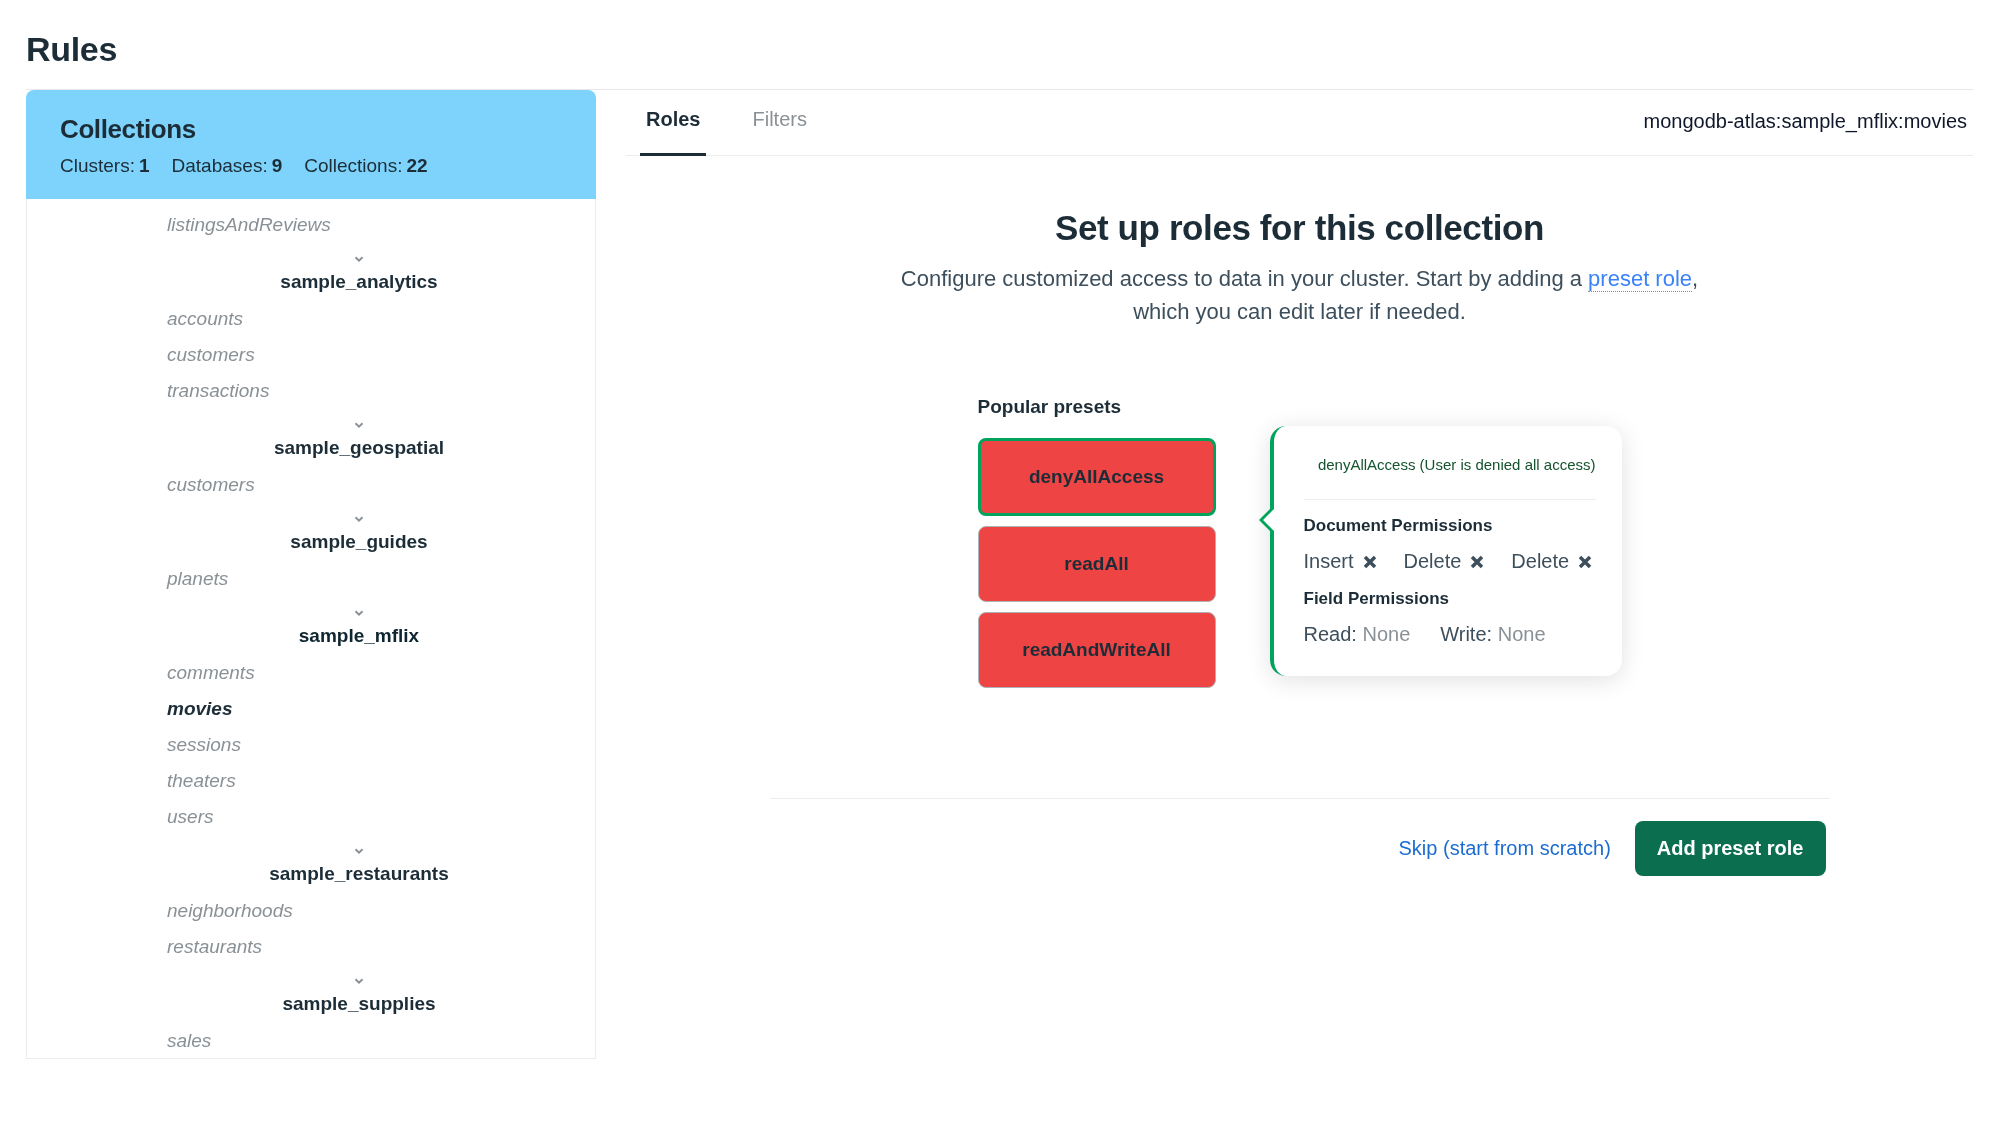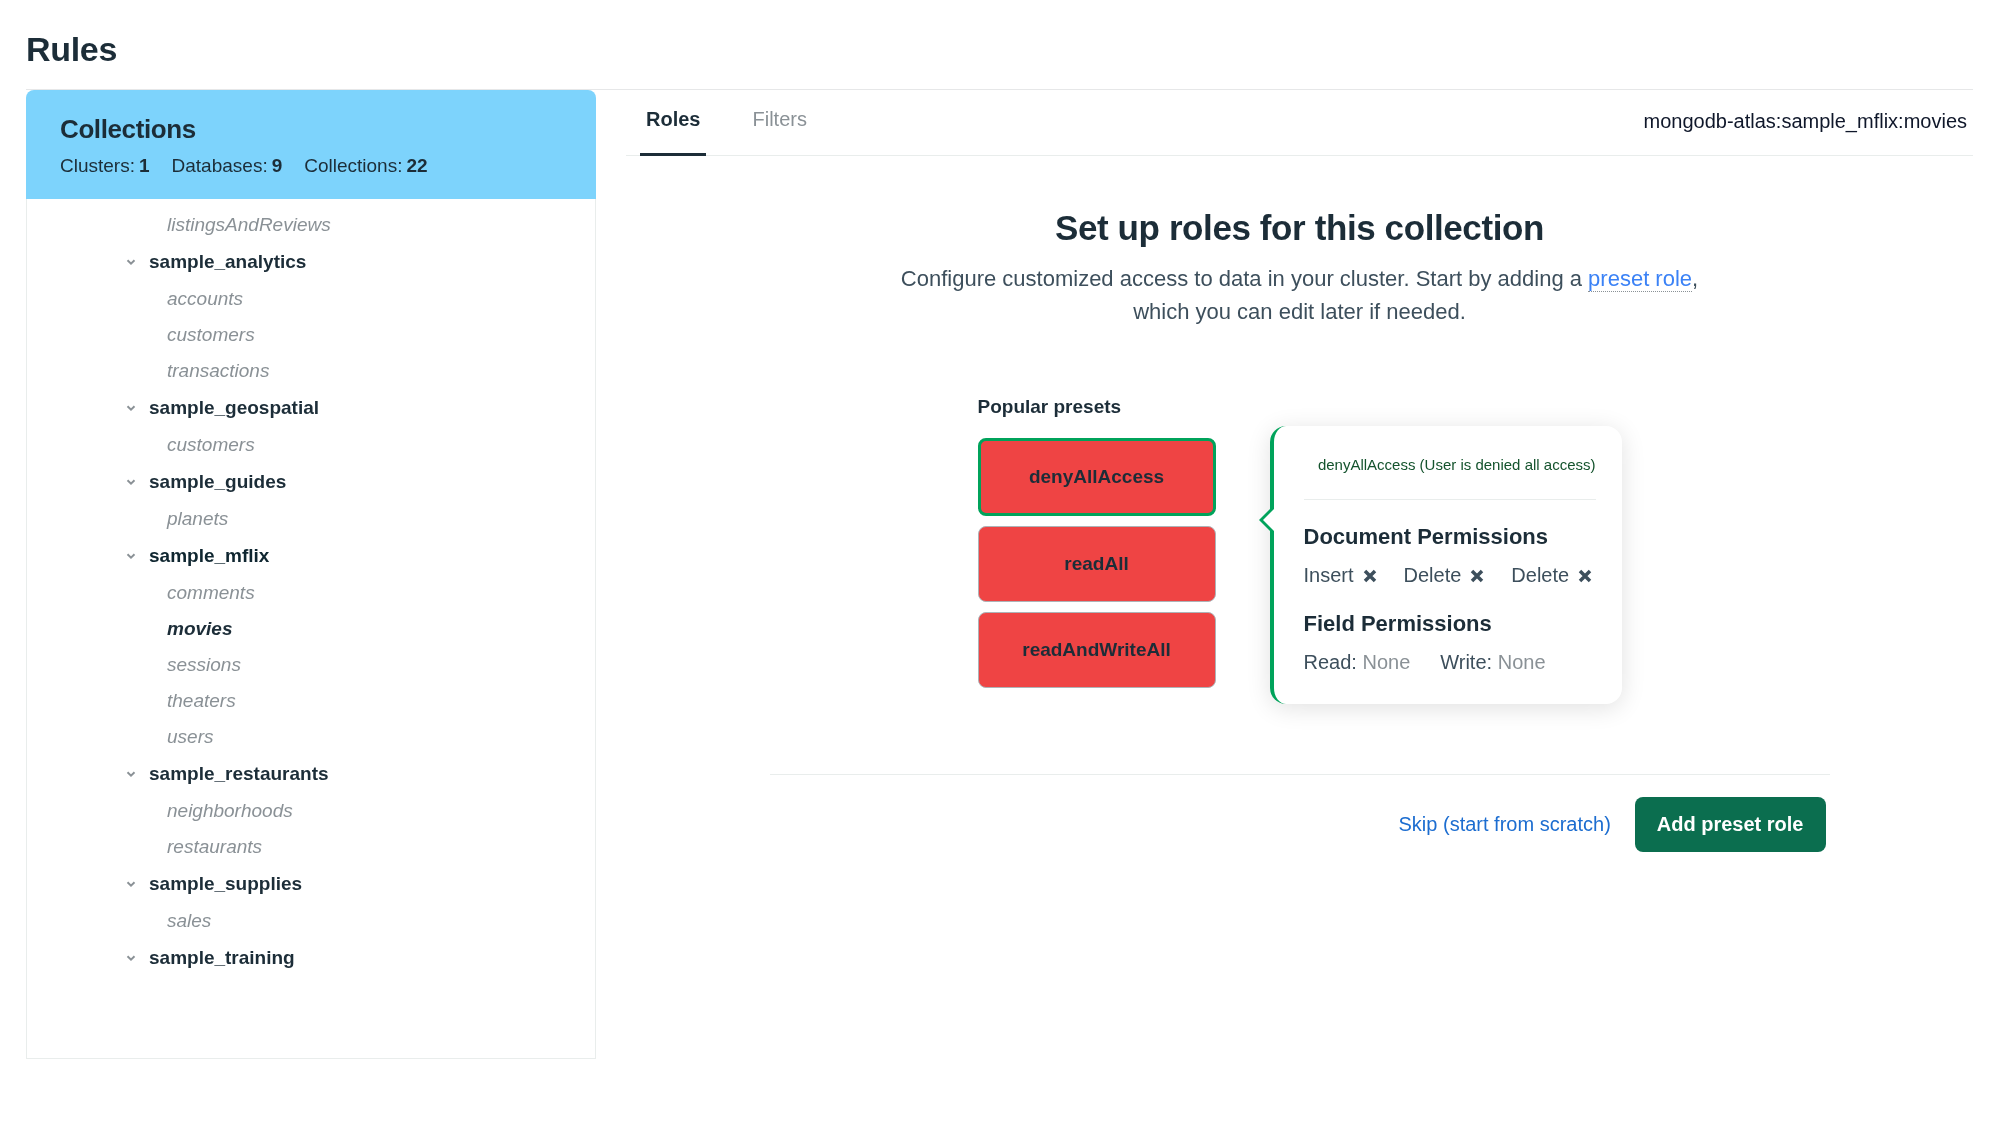--- a/index.html
+++ b/index.html
@@ -8,21 +8,21 @@
 .divider-top { border-top:1px solid #e6e7e8; margin:0 26px 0 26px; }
 .layout { display:flex; align-items:flex-start; margin:0 26px; }
 
 .sidebar-wrap { width:570px; flex-shrink:0; }
 .sidebar-head { background:#7dd3fc; border-radius:8px 8px 0 0; padding:24px 34px 22px; }
 .sidebar-title { font-size:26px; font-weight:700; margin-bottom:10px; color:#1c2d38; letter-spacing:-0.4px; }
 .sidebar-stats { display:flex; gap:22px; font-size:19px; color:#1c2d38; }
 .sidebar-stats .stat-val { font-weight:700; margin-left:4px; }
 .sidebar-body { background:#fff; border:1px solid #e9edec; border-top:none; height:860px; overflow:hidden; padding-top:8px; padding-bottom:8px; }
 
-.db-row { display:flex; align-items:center; gap:10px; padding:8px 0 8px 96px; cursor:pointer; font-size:19px; color:#1c2d38; font-weight:600; }
+.db-row { display:flex; align-items:center; gap:4px; padding:8px 0 8px 96px; cursor:pointer; font-size:19px; color:#1c2d38; font-weight:600;flex-direction:column; }
 .selected-db { font-weight:700; color:#0f2630; }
 .coll-row { padding:7px 0 7px 140px; font-size:19px; color:#8a9196; font-style:italic; cursor:pointer; }
 .coll-sel { font-weight:700; color:#1c2d38; }
 .chev { width:16px; height:16px; display:inline-flex; align-items:center; justify-content:center; color:#8a9196; }
 .chev svg { width:14px; height:14px; }
 
 .main { flex:1; padding:0 0 0 30px; min-width:0; }
 .main-head { display:flex; align-items:center; justify-content:space-between; border-bottom:1px solid #e9edec; padding:18px 0 0; }
 .tabs { display:flex; gap:40px; padding-left:14px; }
 .tab { padding:0 6px 22px; font-size:20px; color:#8a9196; cursor:pointer; font-weight:500; }
@@ -37,29 +37,29 @@
 .presets-row { display:flex; justify-content:center; align-items:flex-start; gap:54px; padding-top:68px; }
 .presets-col { width:238px; }
 .presets-label { font-size:19px; font-weight:700; color:#1c2d38; margin-bottom:20px; }
 .preset-btn { width:238px; height:76px; border:1.5px solid #aeb3b7; border-radius:8px; background:#ef4444; display:flex; align-items:center; justify-content:center; font-size:19px; font-weight:700; color:#1c2d38; cursor:pointer; margin-bottom:10px; }
 .preset-btn.active { border:3px solid #00a35b; height:78px; }
 
 .info-card { width:352px; background:#fff; border-radius:16px; box-shadow:0 4px 24px rgba(0,0,0,0.12); padding:28px 26px 30px 30px; position:relative; border-left:4px solid #00a35b; margin-top:30px; }
 .info-card::before { content:""; position:absolute; left:-15px; top:80px; width:0; height:0; border-top:14px solid transparent; border-bottom:14px solid transparent; border-right:14px solid #00a35b; }
 .info-card::after { content:""; position:absolute; left:-11px; top:81px; width:0; height:0; border-top:13px solid transparent; border-bottom:13px solid transparent; border-right:13px solid #fff; }
 .card-title { font-size:15px; color:#14532d; line-height:1.4; padding-bottom:24px; border-bottom:1px solid #e9edec;text-align:right; }
-.card-section-title { font-size:22px; font-weight:700; color:#1c2d38; margin-top:24px; margin-bottom:14px; }
+.card-section-title { font-size:17px; font-weight:700; color:#1c2d38; margin-top:16px; margin-bottom:14px; }
 .perm-row { display:flex; gap:26px; font-size:20px; color:#3d4f5c; }
 .perm-item { display:flex; align-items:center; gap:8px; }
 .xicon { width:16px; height:16px; display:inline-flex; }
 .xicon svg { width:16px; height:16px; stroke:#3d4f5c; stroke-width:3.5; }
 .field-row { display:flex; gap:30px; font-size:20px; color:#3d4f5c; }
 .none-val { color:#8a9196; }
 
-.actions-row { display:flex; justify-content:flex-end; align-items:center; gap:24px; margin-top:70px; padding-top:22px; border-top:1px solid #e9edec; max-width:1060px; margin-left:auto; margin-right:auto; padding-right:4px; }
+.actions-row { display:flex; justify-content:flex-end; align-items:center; gap:24px; margin-top:100px; padding-top:22px; border-top:1px solid #e9edec; max-width:1060px; margin-left:auto; margin-right:auto; padding-right:4px; }
 .skip-link { color:#1c6dd0; font-size:20px; cursor:pointer; }
 .add-btn { background:#0b6e4f; border:none; color:#fff; font-size:20px; font-weight:600; padding:16px 22px; border-radius:8px; cursor:pointer; }
 </style>
 </head>
 <body>
 
 <h1 class="page-title">Rules</h1>
 <div class="divider-top"></div>
 
 <div class="layout">

